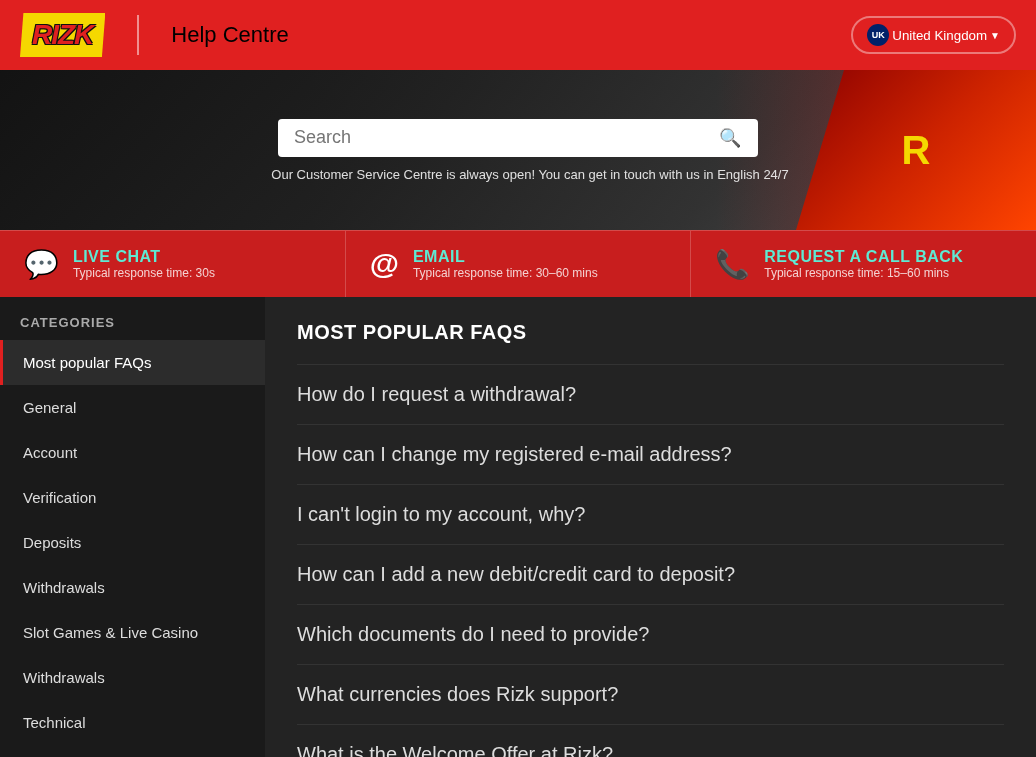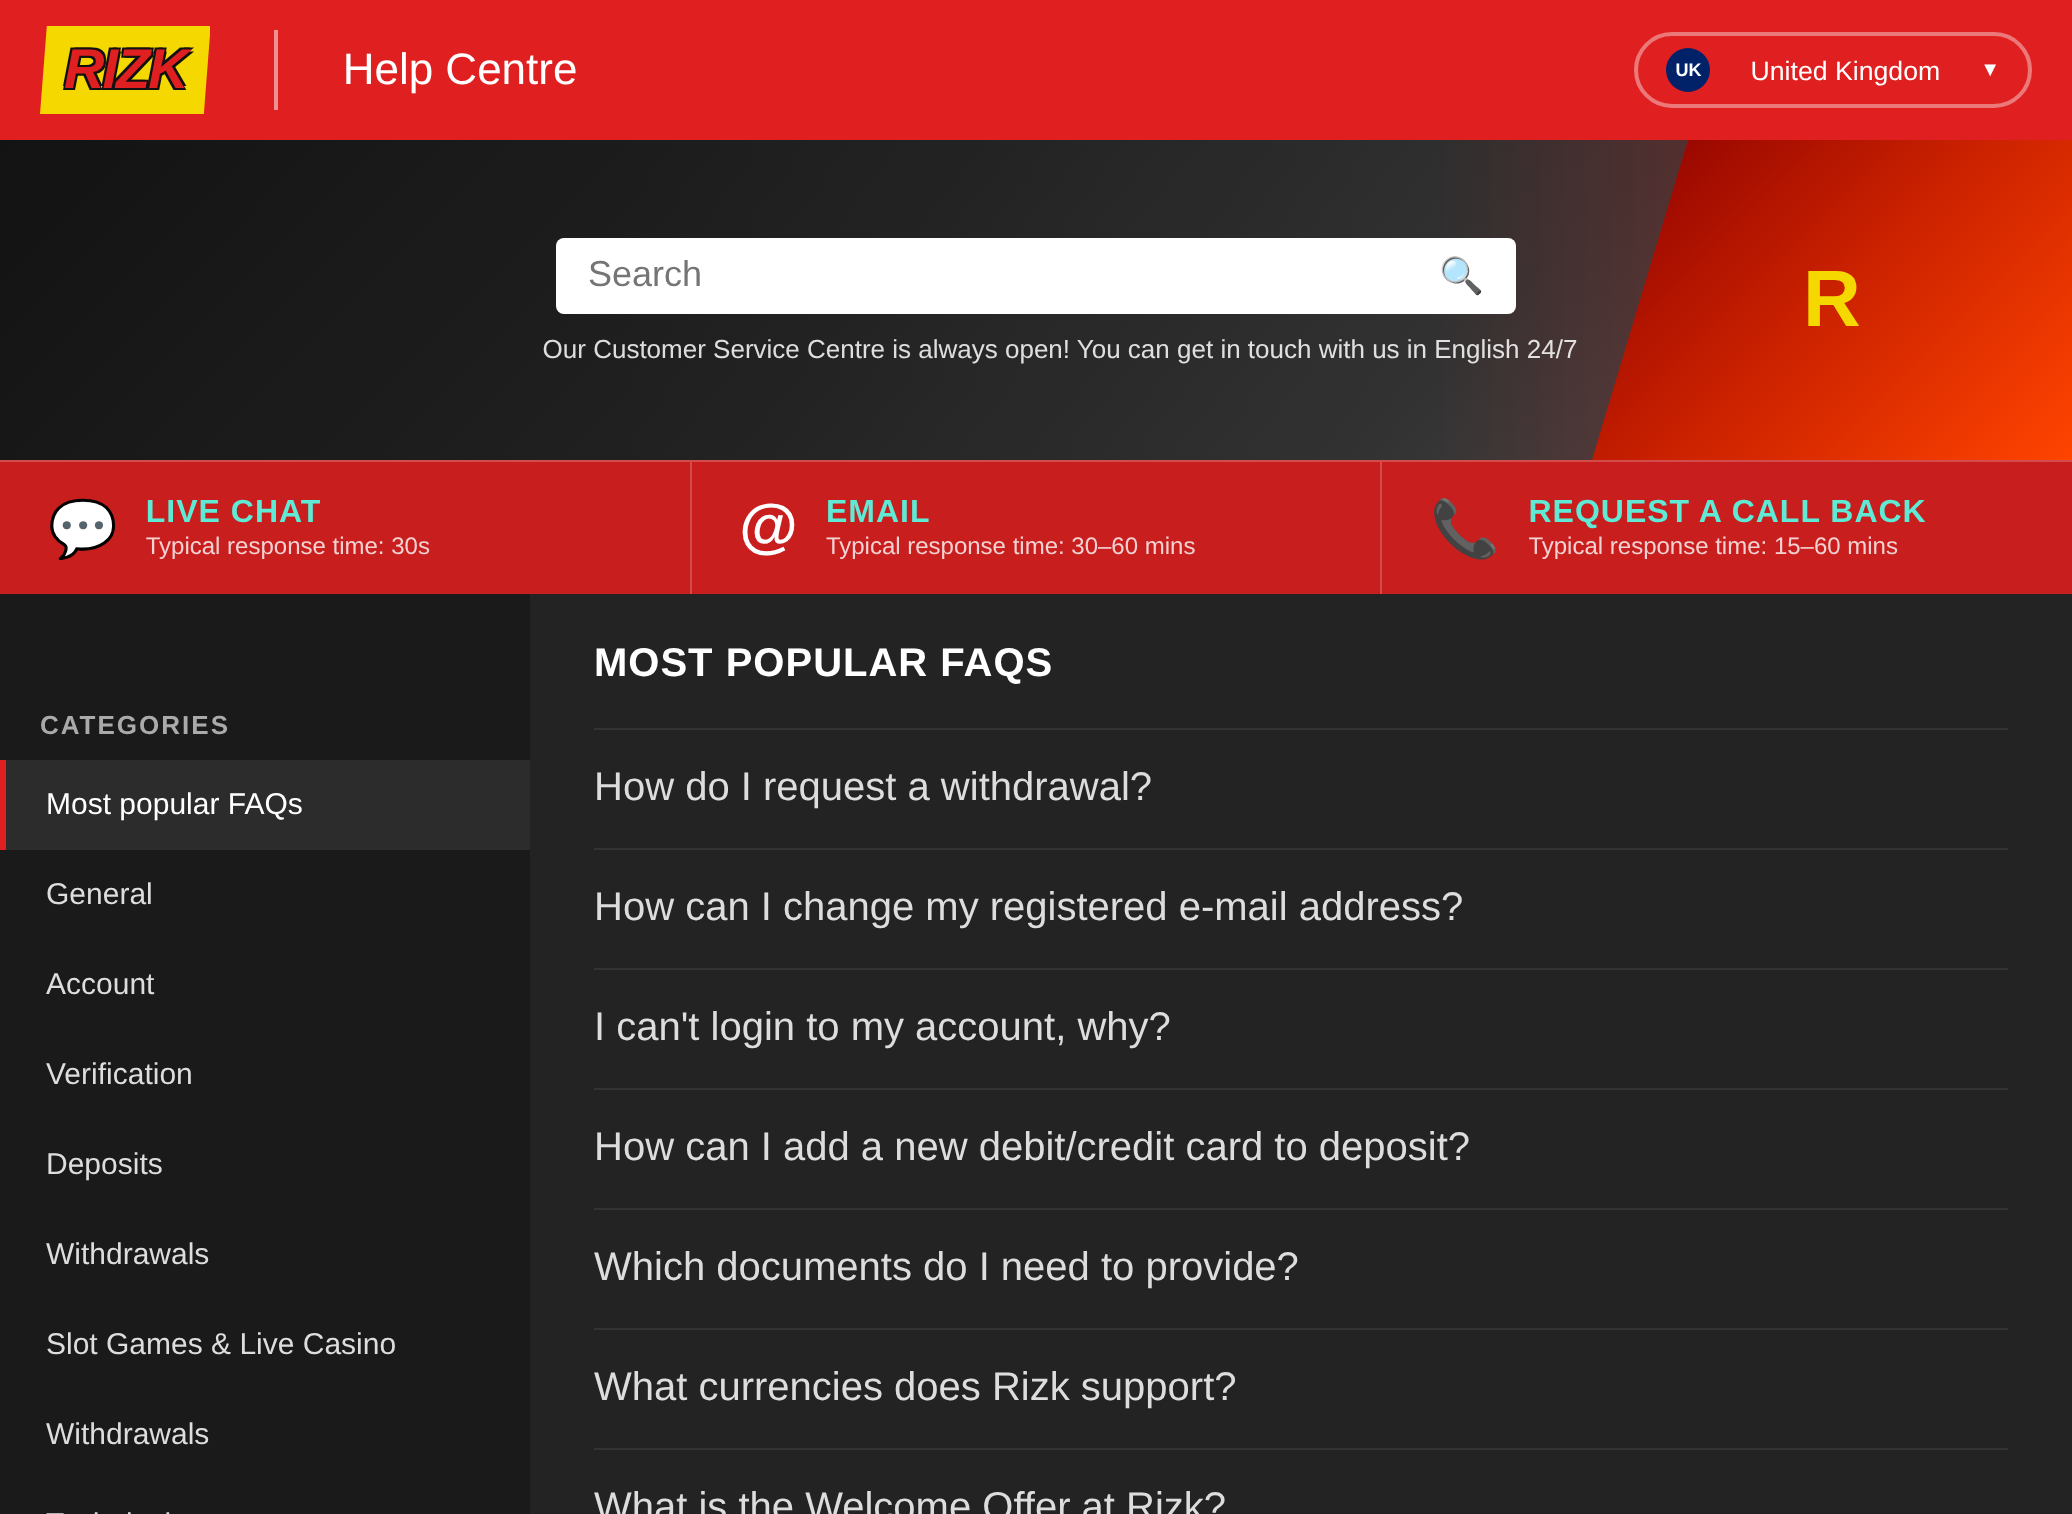--- a/index.html
+++ b/index.html
@@ -28,29 +28,29 @@
       clip-path: polygon(4% 0%, 100% 0%, 96% 100%, 0% 100%);
       letter-spacing: -1px;
     }
     .logo span { color: #e02020; text-shadow: -1px -1px 0 #111, 1px -1px 0 #111, -1px 1px 0 #111, 1px 1px 0 #111; }
     .divider-line {
       width: 2px;
       height: 40px;
       background: rgba(255,255,255,0.5);
     }
     .help-centre-title {
-      color: #ffffff;
+      color: #000000;
       font-size: 22px;
       font-weight: 400;
     }
     .header-spacer { flex: 1; }
     .country-selector {
       display: flex;
       align-items: center;
-      gap: 20px;
+      gap: 3px;
       background: transparent;
       border: 2px solid rgba(255,255,255,0.4);
       border-radius: 20px;
       padding: 6px 14px;
       color: #fff;
       cursor: pointer;
       text-align: right;
     }
     .uk-flag {
       width: 22px;
@@ -191,21 +191,20 @@
       flex-shrink: 0;
       padding-top: 0;
     }
     .categories-header {
       padding: 18px 20px 10px;
       font-size: 13px;
       font-weight: 700;
       color: #aaa;
       letter-spacing: 1px;
       text-transform: uppercase;
-      margin-top: 40px;
     }
     .sidebar-item {
       padding: 14px 20px;
       font-size: 15px;
       color: #ddd;
       cursor: pointer;
       border-left: 3px solid transparent;
     }
     .sidebar-item.active {
       background: #2c2c2c;

